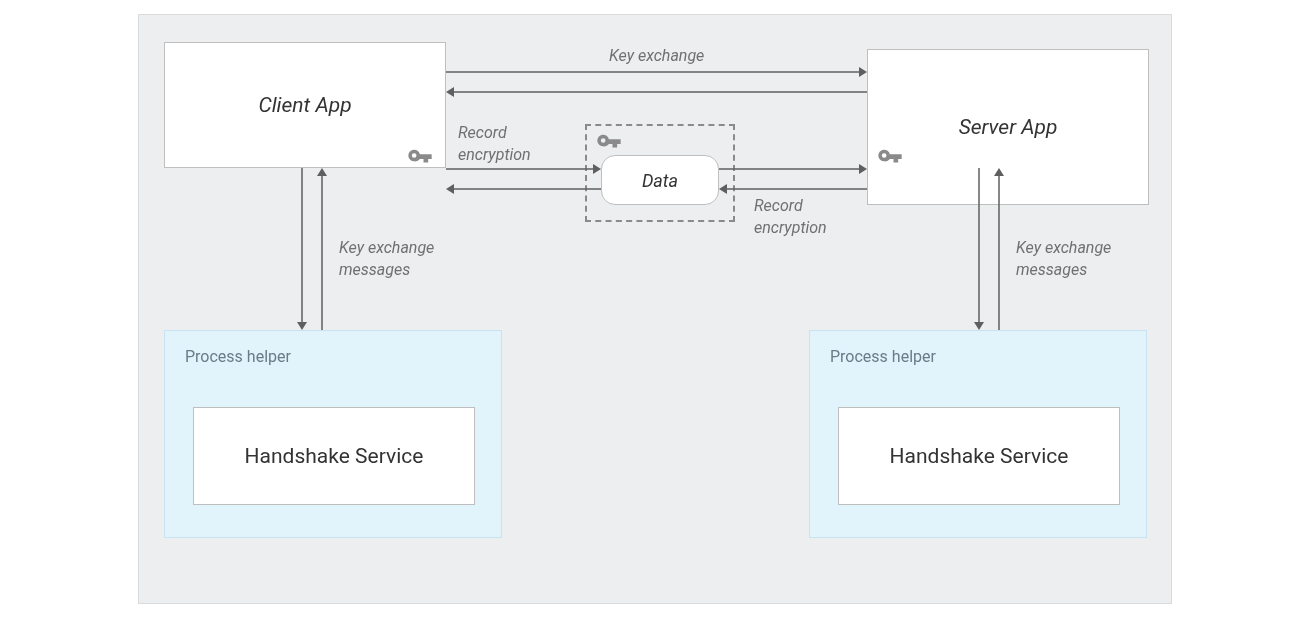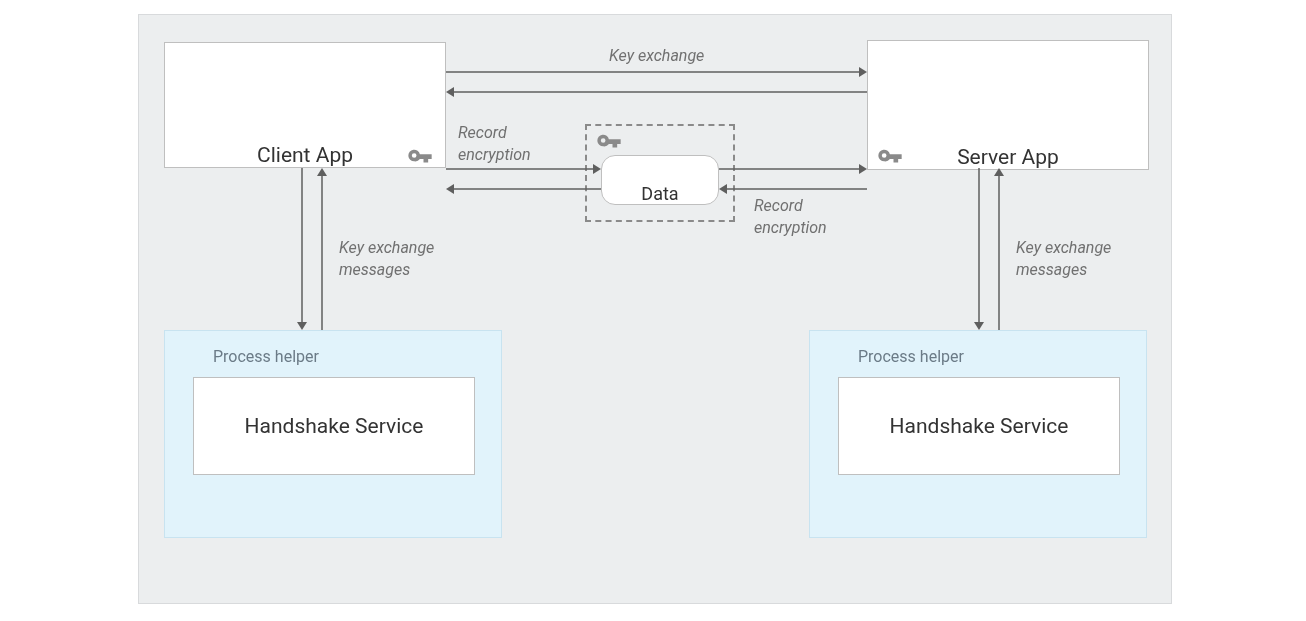--- a/index.html
+++ b/index.html
@@ -21,36 +21,37 @@
       width: 1034px;
       height: 590px;
       background: #eceeef;
       border: 1px solid #d8dadc;
     }
     .box {
       position: absolute;
       background: #fff;
       border: 1px solid #bfbfbf;
       display: flex;
-      align-items: flex-end;
+      align-items: center;
       justify-content: center;
+      font-style: italic;
     }
     .client-app {
       left: 25px;
       top: 27px;
       width: 282px;
       height: 126px;
       font-size: 21px;
       color: #333;
     }
     .server-app {
       left: 728px;
-      top: 25px;
+      top: 34px;
       width: 282px;
-      height: 130px;
+      height: 156px;
       font-size: 21px;
       color: #333;
     }
     .data-box {
       left: 462px;
       top: 140px;
       width: 118px;
       height: 50px;
       font-size: 18px;
       color: #333;
@@ -81,26 +82,25 @@
       top: 315px;
       width: 338px;
       height: 208px;
     }
     .process-helper-label {
       position: absolute;
       left: 20px;
       top: 16px;
       font-size: 16px;
       color: #6b7b87;
-      margin-left: 28px;
     }
     .handshake-service {
       position: absolute;
       left: 28px;
-      top: 46px;
+      top: 76px;
       width: 282px;
       height: 98px;
       background: #fff;
       border: 1px solid #bfbfbf;
       display: flex;
       align-items: center;
       justify-content: center;
       font-size: 21px;
       color: #333;
     }

